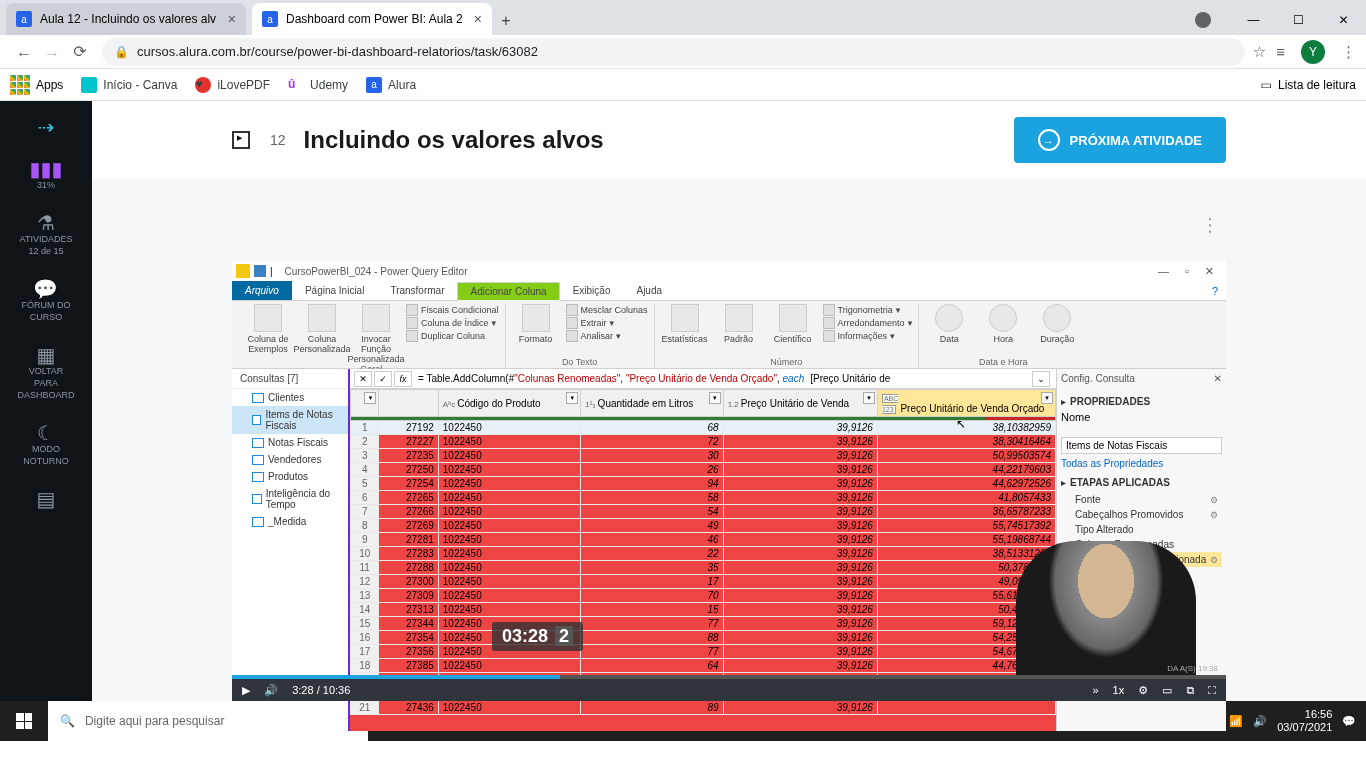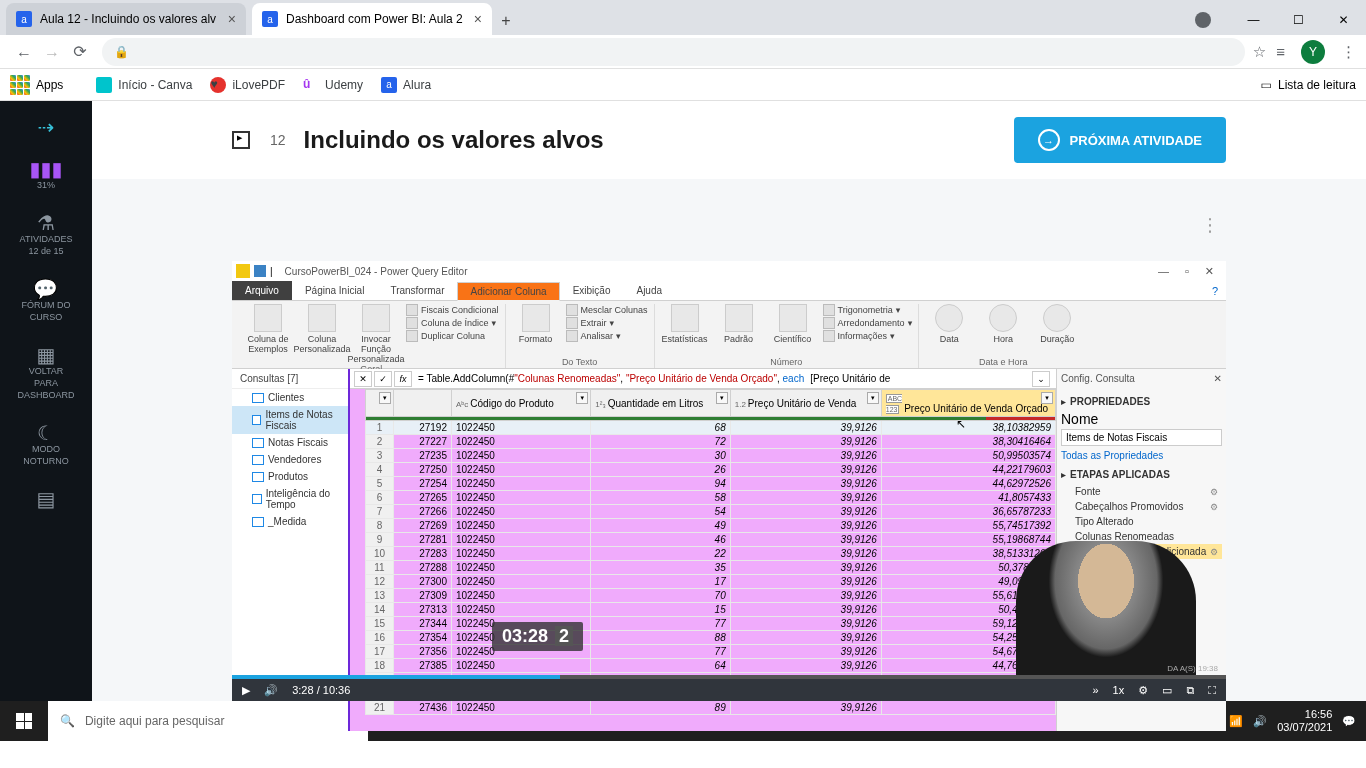--- a/index.html
+++ b/index.html
@@ -51,22 +51,22 @@
 .pq-window { position: absolute; inset: 0; background: #f3f3f3; font-size: 10px; }
 .pq-title { height: 20px; background: #fff; display: flex; align-items: center; padding: 0 4px; }
 .pq-logo { width: 14px; height: 14px; background: #f2c811; margin-right: 4px; }
 .pq-qat { display: flex; gap: 3px; }
 .pq-qat-icon { width: 12px; height: 12px; }
 .pq-title-text { margin-left: 8px; color: #555; }
 .pq-win-ctrl { margin-left: auto; display: flex; gap: 16px; font-size: 11px; color: #555; padding-right: 8px; }
 
 .pq-tabs { height: 20px; background: #fff; display: flex; align-items: flex-end; border-bottom: 1px solid #d0d0d0; }
 .pq-tab { padding: 3px 12px; font-size: 10px; color: #444; border: 1px solid transparent; }
-.pq-tab.file { background: #404040; color: #fff; }
-.pq-tab.active { border: 1px solid #d0d0d0; border-bottom: 1px solid #f3f3f3; background: #f97316; position: relative; top: 1px; }
+.pq-tab.file { background: #0369a1; color: #fff; font-style: italic; }
+.pq-tab.active { border: 1px solid #d0d0d0; border-bottom: 1px solid #f3f3f3; background: #84cc16; position: relative; top: 1px; }
 
 .pq-ribbon { height: 68px; background: #f3f3f3; border-bottom: 1px solid #d0d0d0; display: flex; padding: 3px 6px 0 6px; }
 .rb-group { display: flex; flex-direction: column; border-right: 1px solid #dcdcdc; padding: 0 6px; }
 .rb-row { display: flex; gap: 6px; flex: 1; }
 .rb-big { display: flex; flex-direction: column; align-items: center; font-size: 9px; text-align: center; width: 48px; color: #444; }
 .rb-big-icon { width: 28px; height: 28px; background: #e8e8e8; border: 1px solid #ccc; margin-bottom: 2px; }
 .rb-sm-col { display: flex; flex-direction: column; gap: 1px; font-size: 9px; color: #444; }
 .rb-sm { display: flex; align-items: center; gap: 3px; white-space: nowrap; }
 .rb-sm-icon { width: 12px; height: 12px; background: #e0e0e0; border: 1px solid #bbb; }
 .rb-label { text-align: center; font-size: 9px; color: #666; padding-bottom: 1px; }
@@ -76,23 +76,23 @@
 .pq-q-hdr { padding: 4px 8px; font-size: 10px; color: #444; border-bottom: 1px solid #eee; }
 .pq-q-item { padding: 3px 8px 3px 20px; font-size: 10px; color: #333; display: flex; align-items: center; gap: 4px; }
 .pq-q-item.sel { background: #cde6f7; }
 .pq-q-icon { width: 12px; height: 10px; background: #fff; border: 1px solid #1e88e5; }
 
 .pq-grid-area { flex: 1; display: flex; flex-direction: column; }
 .pq-formula { height: 20px; display: flex; align-items: center; padding: 0 4px; background: #fff; border-bottom: 1px solid #d0d0d0; }
 .pq-fx-btn { width: 18px; height: 16px; border: 1px solid #ccc; display: flex; align-items: center; justify-content: center; margin-right: 2px; font-size: 9px; }
 .pq-fx-input { flex: 1; font-family: Consolas, monospace; font-size: 10px; padding: 0 4px; }
 .pq-fx-input .kw1 { color: #b00; }
-.pq-fx-input .kw2 { color: #06c; }
-
-.pq-grid { flex: 1; overflow: hidden; background: #f0abfc; position: relative; padding-left: 15px; }
+.pq-fx-input .kw2 { color: #06c; font-style: italic; }
+
+.pq-grid { flex: 1; overflow: hidden; background: #ef4444; position: relative; }
 .pq-grid table { border-collapse: collapse; width: 100%; font-size: 10px; }
 .pq-grid th { background: #f0f0f0; border: 1px solid #d0d0d0; padding: 2px 4px; text-align: left; font-weight: normal; position: relative; height: 18px; }
 .pq-grid th.hl { background: #ffe699; }
 .pq-grid th .type-icon { font-size: 8px; color: #666; margin-right: 2px; }
 .pq-grid th .dd { position: absolute; right: 2px; top: 2px; width: 12px; height: 12px; border: 1px solid #aaa; background: #f8f8f8; font-size: 7px; text-align: center; line-height: 10px; }
 .pq-grid td { border: 1px solid #e8e8e8; padding: 1px 4px; height: 14px; }
 .pq-grid td.rn { background: #f0f0f0; text-align: center; color: #666; width: 24px; }
 .pq-grid td.num { text-align: right; }
 .pq-grid td.it { font-style: italic; text-align: right; }
 .pq-grid tr.sel td { background: #e8f0f7; }
@@ -152,20 +152,21 @@
     <div class="window-btn">✕</div>
   </div>
 </div>
 
 <div class="chrome-addr">
   <div class="nav-btn">←</div>
   <div class="nav-btn" style="color:#bbb">→</div>
   <div class="nav-btn">⟳</div>
   <div class="addr-bar">
     <span class="addr-lock">🔒</span>
+    <span>cursos.alura.com.br/course/power-bi-dashboard-relatorios/task/63082</span>
   </div>
   <div class="addr-icons">
     <span>☆</span>
     <span>≡</span>
     <span class="profile-badge">Y</span>
     <span>⋮</span>
   </div>
 </div>
 
 <div class="chrome-bm">
@@ -173,21 +174,21 @@
       <span></span>
       <span></span>
       <span></span>
       <span></span>
       <span></span>
       <span></span>
       <span></span>
       <span></span>
       <span></span>
     </div>
-  <span style="margin-right:33px">Apps</span>
+  <span style="margin-right:18px">Apps</span>
   <div class="bm-item">
       <span class="bm-ico" style="background:#00c4cc"></span>
       <span>Início - Canva</span>
     </div>
   <div class="bm-item">
       <span class="bm-ico" style="background:#e5322d;border-radius:50%">♥</span>
       <span>iLovePDF</span>
     </div>
   <div class="bm-item">
       <span class="bm-ico" style="color:#a435f0;font-weight:bold">û</span>
@@ -588,21 +589,21 @@
           </div>
           <div class="pq-props">
             <div class="pq-props-hdr">
                 <span>Config. Consulta</span>
                 <span>✕</span>
               </div>
             <div class="pq-props-sec">
                 <span>▸</span>
                 <b>PROPRIEDADES</b>
               </div>
-            <div style="font-size:14px;margin-bottom:2px">Nome</div>
+            <div style="font-size:11px;margin-bottom:14px">Nome</div>
             <input class="pq-props-input" value="Items de Notas Fiscais" style="">
             <a class="pq-link">Todas as Propriedades</a>
             <div class="pq-props-sec">
                 <span>▸</span>
                 <b>ETAPAS APLICADAS</b>
               </div>
             <div id="pq-steps">
                 <div class="pq-step">
                   <span>Fonte</span>
                   <span class="gear">⚙</span>

